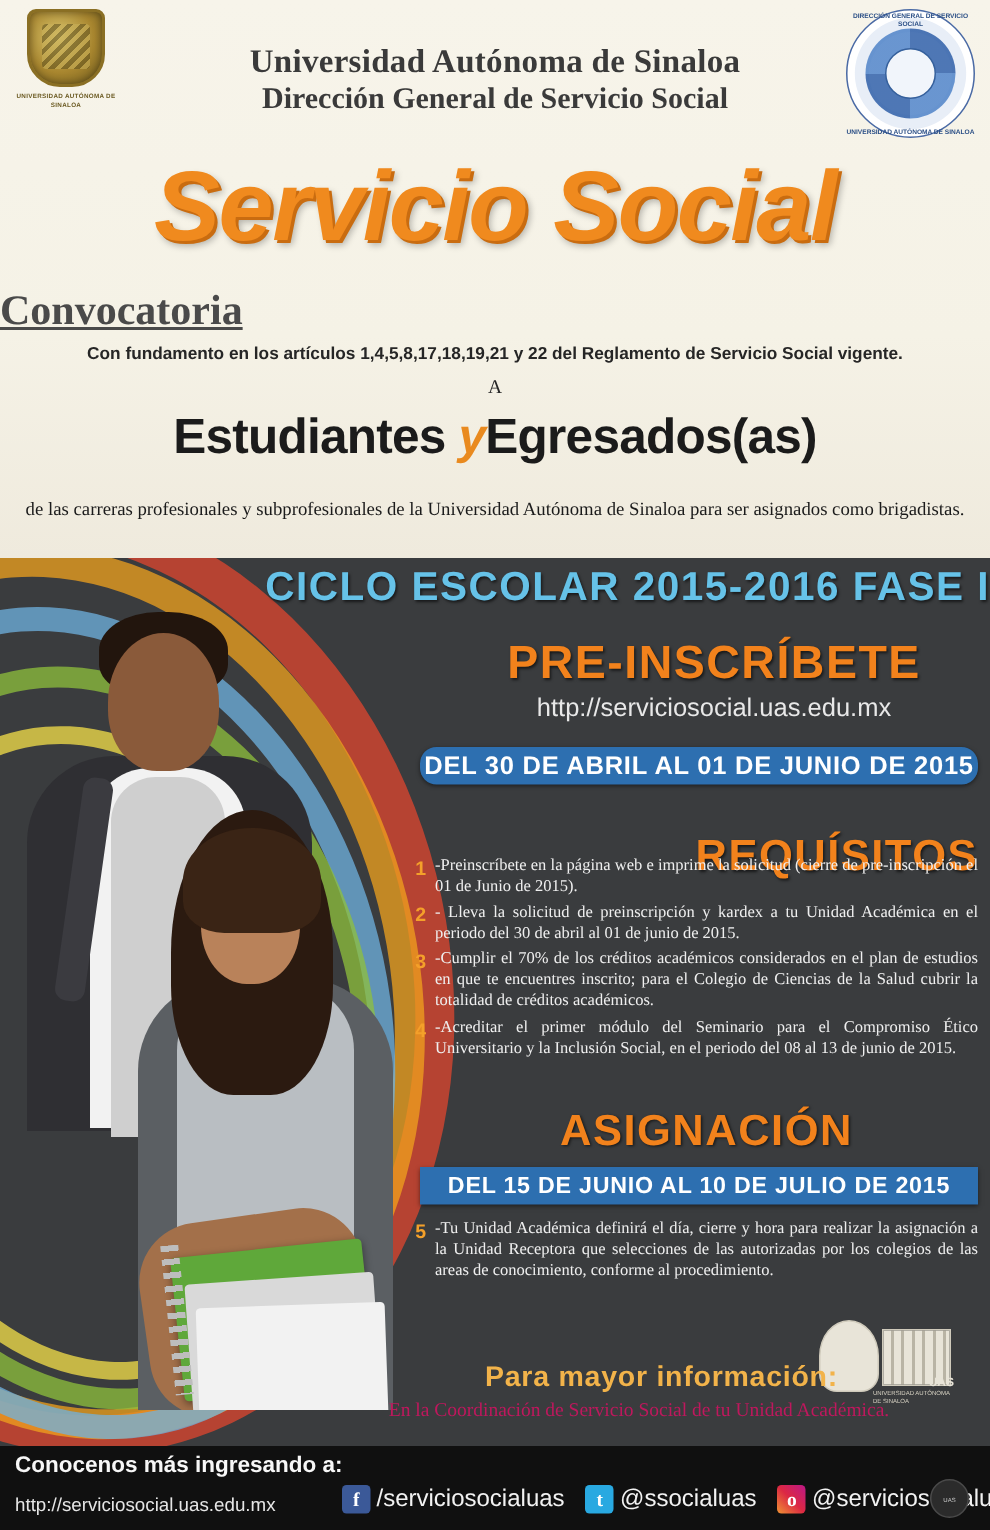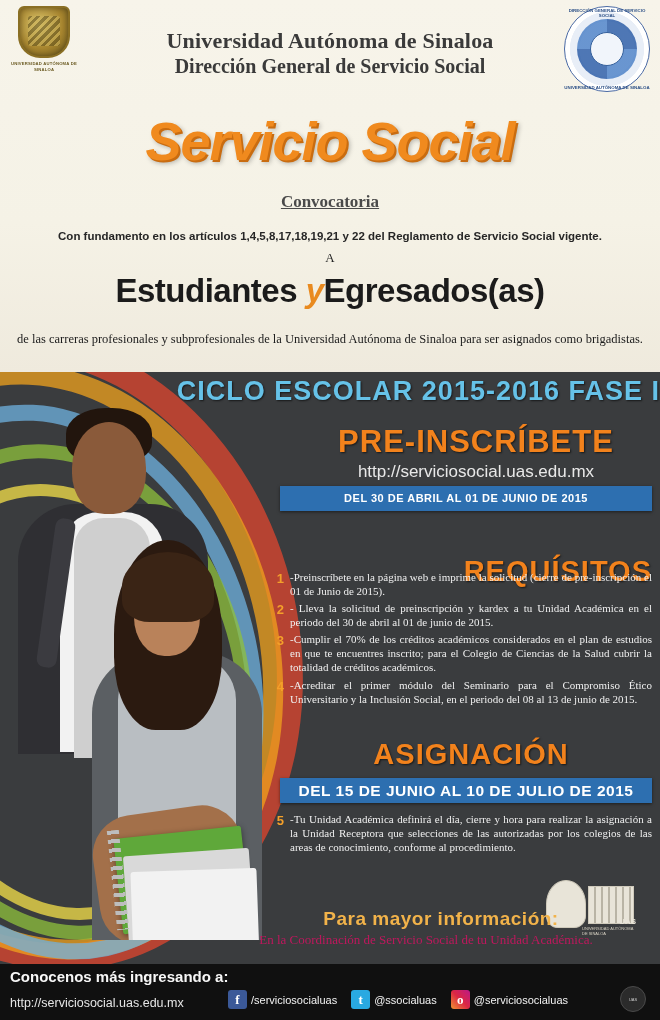--- a/index.html
+++ b/index.html
@@ -80,33 +80,33 @@
     letter-spacing: .2px;
   }
   .uni-sub {
     position: absolute; left: 0; right: 0; top: 55px;
     text-align: center;
     font-family: "Liberation Serif", serif;
     font-size: 20px; font-weight: bold; color: #3a3a3a;
   }
 
   .big-title {
-    position: absolute; left: 0; right: 0; top: 110px;
-    text-align: center;
-    font-family: "Liberation Sans", sans-serif;
-    font-size: 54px; font-weight: bold; font-style: italic;
+    position: absolute; left: 0; right: 0; top: 99px;
+    text-align: center;
+    font-family: "Liberation Sans", sans-serif;
+    font-size: 66px; font-weight: bold; font-style: italic;
     color: #f08a1e;
     letter-spacing: -1px;
     text-shadow: 2px 2px 0 #c96c10, 3px 3px 5px rgba(0,0,0,.28);
   }
   .convocatoria {
     position: absolute; left: 0; right: 0; top: 192px;
-    text-align: center;
-    font-family: "Liberation Serif", serif;
-    font-size: 17px; font-weight: bold; color: #4a4a4a;
+    text-align: left;
+    font-family: "Liberation Serif", serif;
+    font-size: 28px; font-weight: bold; color: #4a4a4a;
     text-decoration: underline;
   }
   .fundamento {
     position: absolute; left: 0; right: 0; top: 230px;
     text-align: center;
     font-family: Liberation Sans, sans-serif;
     font-size: 11.5px; font-weight: bold; color: #262626;
   }
   .a-letter {
     position: absolute; left: 0; right: 0; top: 250px;
@@ -202,21 +202,21 @@
   .date-bar {
     position: absolute;
     background: #2d6fb0;
     color: #ffffff;
     font-family: "Liberation Sans", sans-serif;
     font-weight: bold;
     text-align: center;
     letter-spacing: .5px;
     box-shadow: 0 1px 3px rgba(0,0,0,.5);
   }
-  .date-bar-1 { left: 280px; right: 8px; top: 486px; height: 25px; line-height: 25px; font-size: 11px; }
+  .date-bar-1 { left: 280px; right: 8px; top: 498px; height: 25px; line-height: 25px; font-size: 17px; border-radius: 11px; }
   .requisitos {
     position: absolute; left: 290px; right: 8px; top: 555px;
     text-align: right;
     font-family: "Liberation Sans", sans-serif;
     font-size: 29px; font-weight: bold; color: #f2821c;
     letter-spacing: 1px;
     text-shadow: 1px 1px 2px rgba(0,0,0,.6);
   }
   .req-list {
     position: absolute; left: 268px; right: 8px; top: 570px;
@@ -303,21 +303,21 @@
     width: 19px; height: 19px; border-radius: 3px;
     display: flex; align-items: center; justify-content: center;
     font-size: 13px; font-weight: bold; color: #ffffff;
     font-family: "Liberation Serif", serif;
   }
   .fb { background: #3b5998; }
   .tw { background: #29a9e1; }
   .ig { background: linear-gradient(45deg,#f09433,#dc2743,#bc1888); }
   .shandle {
     font-family: "Liberation Sans", sans-serif;
-    font-size: 11px; color: #f2f2f2;
+    font-size: 16px; color: #f2f2f2;
   }
   .fcircle {
     position: absolute; right: 14px; top: 986px;
     width: 26px; height: 26px; border-radius: 50%;
     background: #2b2b2b; border: 1px solid #4a4a4a;
     font-size: 4px; color: #cfcfcf; text-align: center; line-height: 26px;
   }
 </style>
 </head>
 <body>

